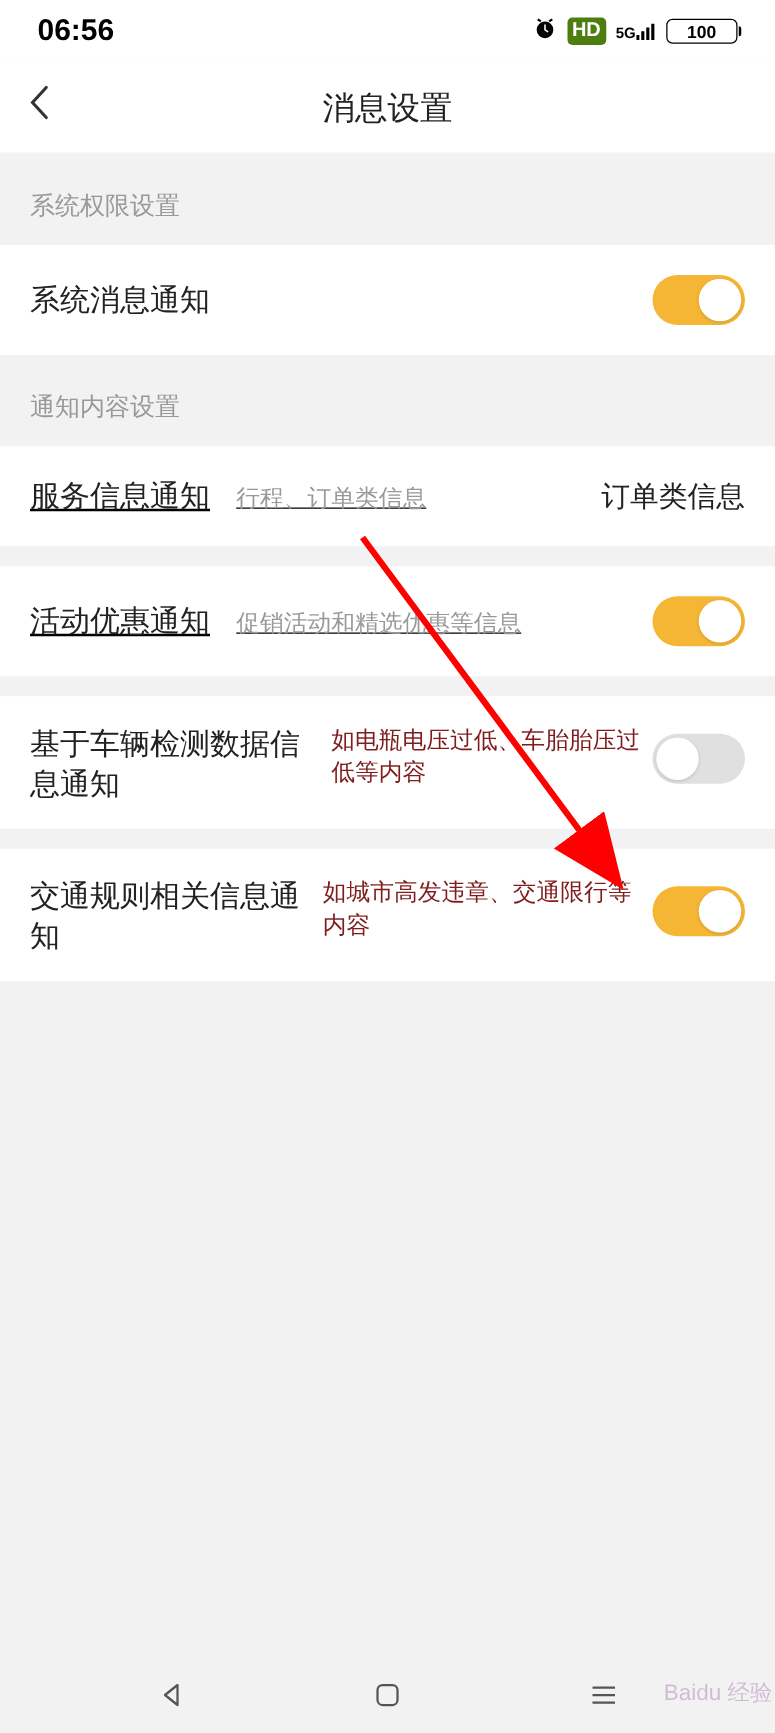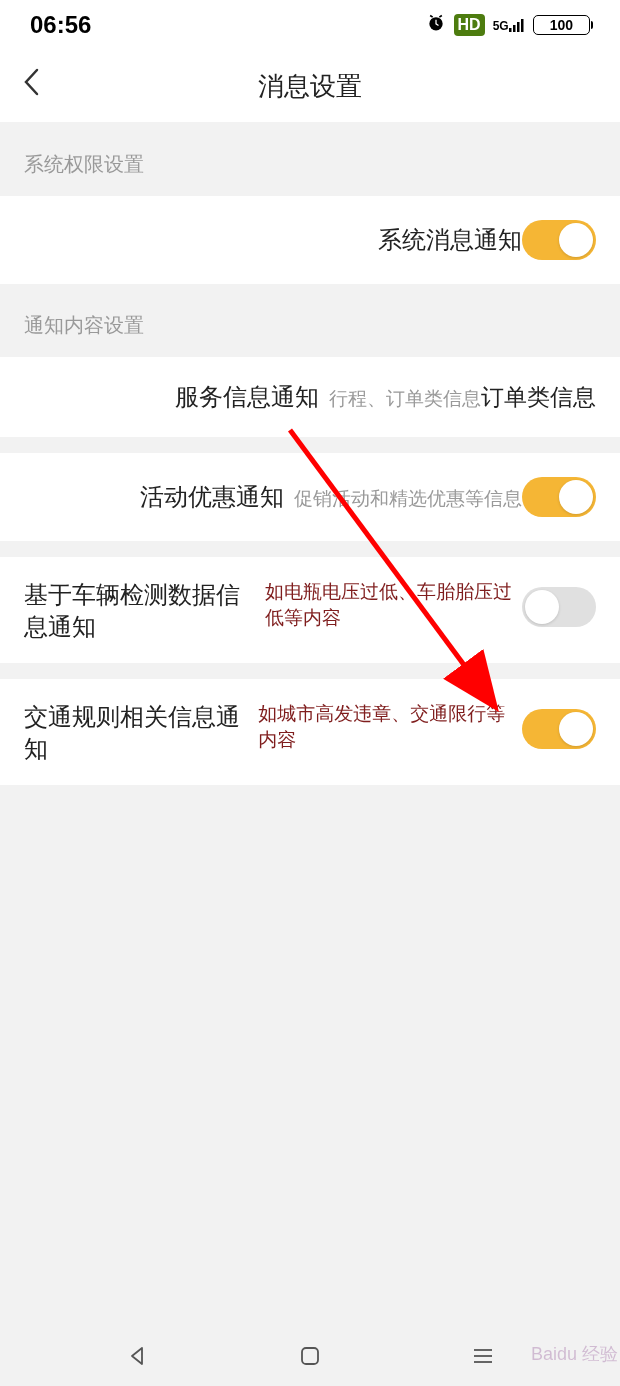--- a/index.html
+++ b/index.html
@@ -91,36 +91,37 @@
     .section-header {
       padding: 28px 24px 18px;
       font-size: 20px;
       color: #999;
     }
     .setting-row {
       background: #fff;
       padding: 24px 24px;
       display: flex;
       align-items: center;
-      justify-content: flex-end;
+      justify-content: space-between;
       min-height: 80px;
     }
     .setting-row-multi {
       background: #fff;
       padding: 22px 24px 20px;
       min-height: 100px;
       display: flex;
       align-items: flex-start;
       justify-content: space-between;
     }
     .setting-left {
       display: flex;
       align-items: baseline;
-      gap: 10px;
+      gap: 21px;
       flex-wrap: wrap;
+      text-decoration: underline;
     }
     .setting-left-col {
       display: flex;
       gap: 12px;
     }
     .setting-label {
       font-size: 24px;
       color: #222;
     }
     .setting-sublabel {

